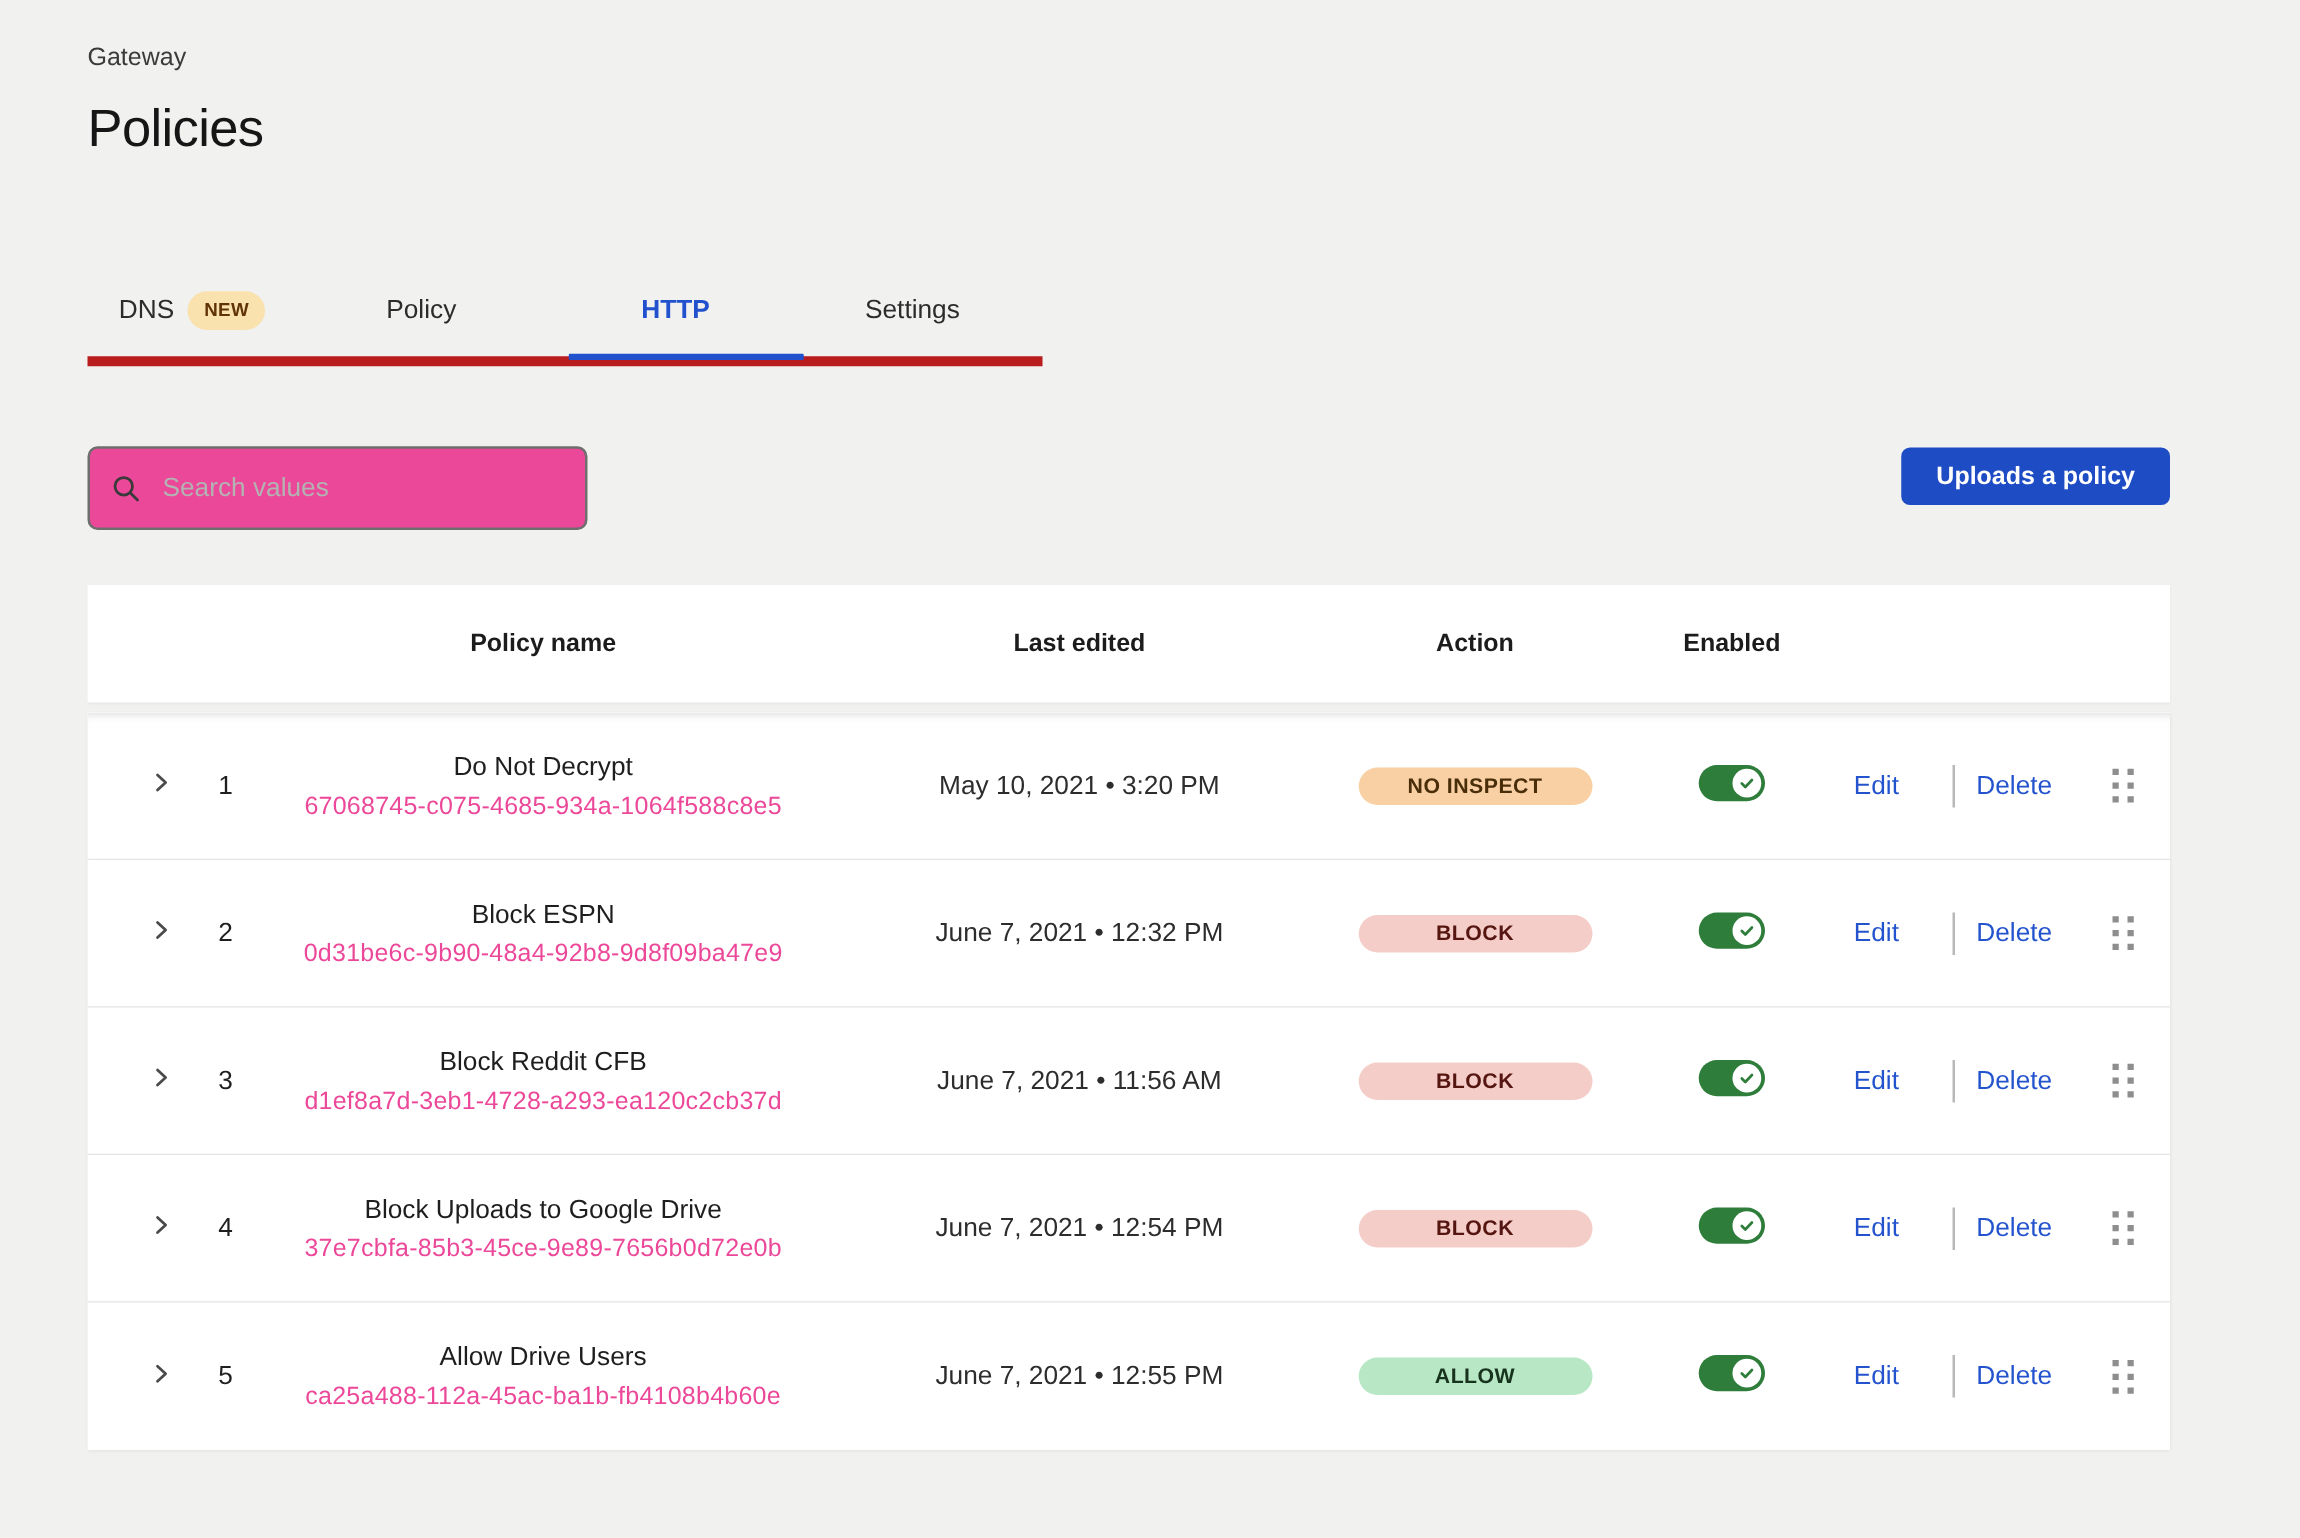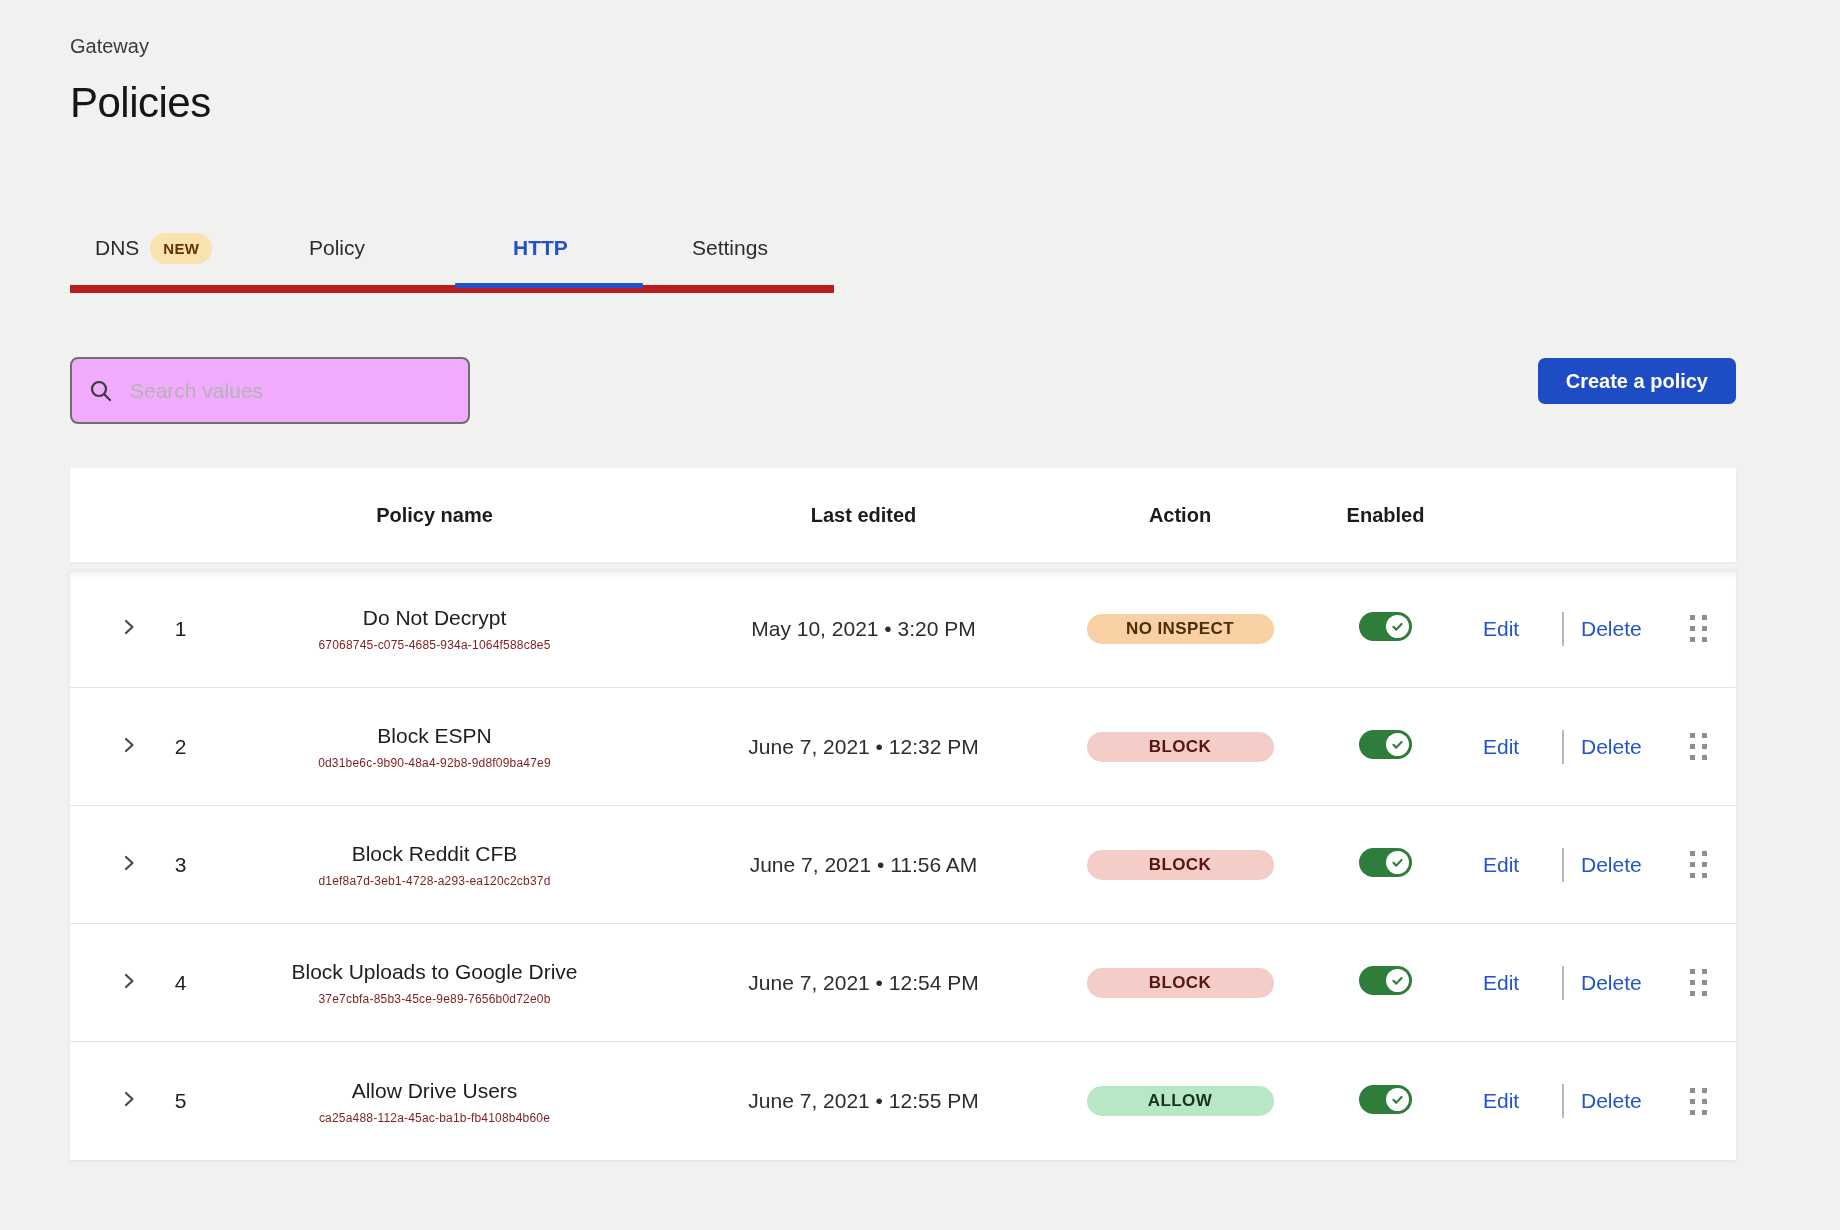--- a/index.html
+++ b/index.html
@@ -26,21 +26,21 @@
   .tab-settings { left:622px; }
   .new-pill {
     margin-left:11px; background:#f9e2ae; color:#613309; font-size:15px; font-weight:700;
     padding:7px 13px; border-radius:17px; letter-spacing:0.3px;
   }
   .tab-indicator { position:absolute; left:385px; width:188px; height:5px; background:#2151cc; bottom:-3px; border-radius:1px; }
 
   
   .controls { margin-top:64px; display:flex; justify-content:space-between; align-items:flex-start; width:1666px; }
   .search-box {
-    width:400px; height:67px; background:#f0abfc; border:2px solid #6e6e6e; border-radius:8px;
+    width:400px; height:67px; background:#ec4899; border:2px solid #6e6e6e; border-radius:8px;
     display:flex; align-items:center; padding:0 16px;
   }
   .search-box svg { flex:0 0 auto; }
   .search-input {
     border:none; outline:none; flex:1; margin-left:16px; font-size:21px;
     font-family:"Liberation Sans","DejaVu Sans",sans-serif; color:#333; background:transparent;
   }
   .search-input::placeholder { color:#b3b3b3; }
   .create-btn {
     margin-top:1px; height:46px; padding:0 28px; background:#1d4cc4; color:#ffffff; border:none;
@@ -56,21 +56,21 @@
   }
   .th { font-size:20px; font-weight:700; color:#1c1c1c; }
   .tbody { margin-top:8px; background:#ffffff; box-shadow:inset 0 7px 7px -5px rgba(0,0,0,0.13), 0 1px 3px rgba(0,0,0,0.08); }
   .row { height:118px; border-bottom:1px solid #e4e4e4; background:#ffffff; background-clip:padding-box; }
   .row:first-child { background:transparent; }
   .row:last-child { border-bottom:none; }
 
   .chevron { display:inline-flex; width:24px; height:24px; cursor:pointer; }
   .idx { font-size:21px; color:#1f1f1f; }
   .pname { font-size:21px; color:#1e1e1e; line-height:26px; }
-  .pid { margin-top:7px; font-size:12px; color:#7f1d1d; letter-spacing:0.2px; }
+  .pid { margin-top:7px; font-size:20px; color:#ec4899; letter-spacing:0.2px; }
   .datecell { font-size:21px; color:#2d2d2d; }
 
   .badge {
     display:inline-flex; align-items:center; justify-content:center;
     width:187px; height:30px; border-radius:16px;
     font-size:17px; font-weight:700; letter-spacing:0.4px;
   }
   .badge.no-inspect { background:#f8d0a4; color:#4a2e0a; }
   .badge.block { background:#f5cdc8; color:#551510; }
   .badge.allow { background:#b7e7c4; color:#17331d; }
@@ -122,21 +122,21 @@
   </div>
 
   <div class="controls">
     <div class="search-box">
       <svg width="26" height="26" viewBox="0 0 26 26" fill="none">
         <circle cx="11" cy="11" r="7" stroke="#3a3a3a" stroke-width="2.2"></circle>
         <line x1="16.2" y1="16.2" x2="22" y2="22" stroke="#3a3a3a" stroke-width="2.2" stroke-linecap="round"></line>
       </svg>
       <input class="search-input" type="text" placeholder="Search values" style="">
     </div>
-    <button class="create-btn">Create a policy</button>
+    <button class="create-btn">Uploads a policy</button>
   </div>
 
   <div class="table">
     <div class="thead grid-cols">
       <div></div>
         <div></div>
         <div></div>
       <div class="th">Policy name</div>
       <div class="th">Last edited</div>
       <div class="th">Action</div>

